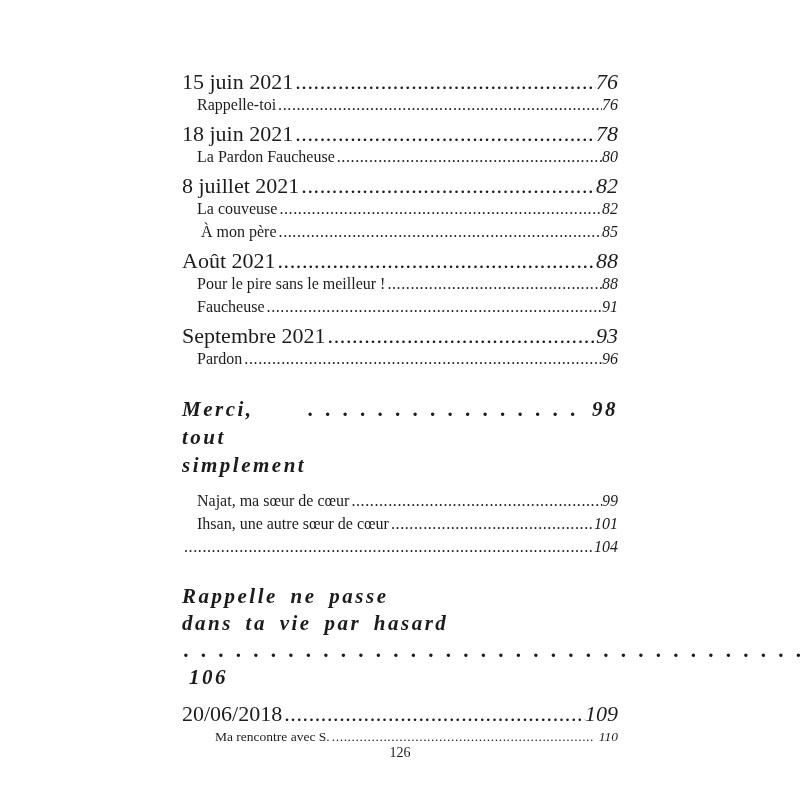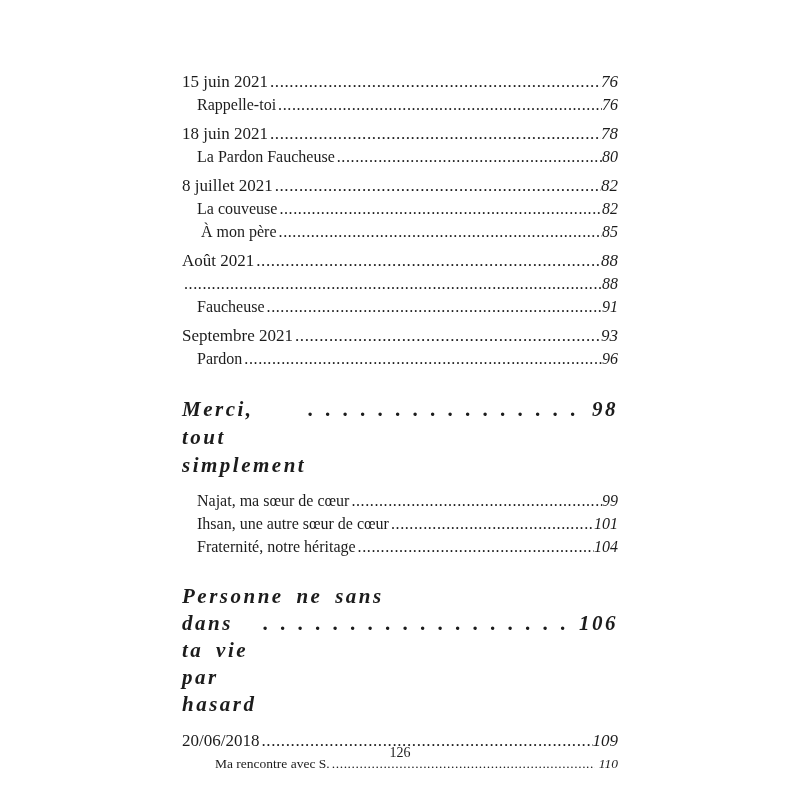--- a/index.html
+++ b/index.html
@@ -34,21 +34,21 @@
     overflow: hidden;
     white-space: nowrap;
     padding-left: 2px;
     min-width: 0;
   }
   .dots::after {
     content: "...................................................................................................................................................................................................................................................................";
     letter-spacing: 0.6px;
   }
   
-  .row.l1 { font-size: 17px; margin-top: 6px; }
+  .row.l1 { font-size: 22px; margin-top: 6px; }
   .group-a .row.l1:first-child { margin-top: 0; }
   
   .row.l2 .label { padding-left: 15px; }
   .row.l2b .label { padding-left: 19px; }
   
   .row.l3 { font-size: 13.5px; }
   .row.l3 .label { padding-left: 33px; }
   .row.l3 .pg { padding-left: 4px; }
   
   .heading {
@@ -62,21 +62,21 @@
     margin-top: 25px;
     font-style: italic;
   }
   .heading .dots::after {
     content: ". . . . . . . . . . . . . . . . . . . . . . . . . . . . . . . . . . . . . . . . . . . . . . . . . . . . . . . . . . . .";
     letter-spacing: 1px;
   }
   .heading .pg { padding-left: 7px; text-align: right; }
   .heading2 { line-height: 27px; margin-top: 25px; }
   .heading2 .line1 { display: block; }
-  .heading2 .line2 { display: flex; align-items: baseline; }
+  .heading2 .line2 { display: flex; align-items: baseline; flex-direction: column; }
   .group-b { margin-top: 10px; }
   .group-c { margin-top: 11px; }
   .footer {
     position: absolute;
     left: 0;
     right: 0;
     top: 745px;
     text-align: center;
     font-size: 14px;
   }
@@ -122,20 +122,21 @@
         <span class="label">À mon père</span>
         <span class="dots"></span>
         <span class="pg">85</span>
       </div>
       <div class="row l1">
         <span class="label">Août 2021</span>
         <span class="dots"></span>
         <span class="pg">88</span>
       </div>
       <div class="row l2">
+        <span class="label">Pour le pire sans le meilleur !</span>
         <span class="dots"></span>
         <span class="pg">88</span>
       </div>
       <div class="row l2">
         <span class="label">Faucheuse</span>
         <span class="dots"></span>
         <span class="pg">91</span>
       </div>
       <div class="row l1">
         <span class="label">Septembre 2021</span>
@@ -160,29 +161,28 @@
         <span class="label">Najat, ma sœur de cœur</span>
         <span class="dots"></span>
         <span class="pg">99</span>
       </div>
       <div class="row l2">
         <span class="label">Ihsan, une autre sœur de cœur</span>
         <span class="dots"></span>
         <span class="pg">101</span>
       </div>
       <div class="row l2">
-        <span class="label">Fraternité, notre héritage</span>
         <span class="dots"></span>
         <span class="pg">104</span>
       </div>
     </div>
 
     <div class="heading heading2">
       <div style="width:100%">
-        <span class="line1">Personne ne sans</span>
+        <span class="line1">Rappelle ne passe</span>
         <span class="line2">
           <span class="label">dans ta vie par hasard</span>
           <span class="dots"></span>
           <span class="pg">106</span>
         </span>
       </div>
     </div>
 
     <div class="group-c">
       <div class="row l1">

